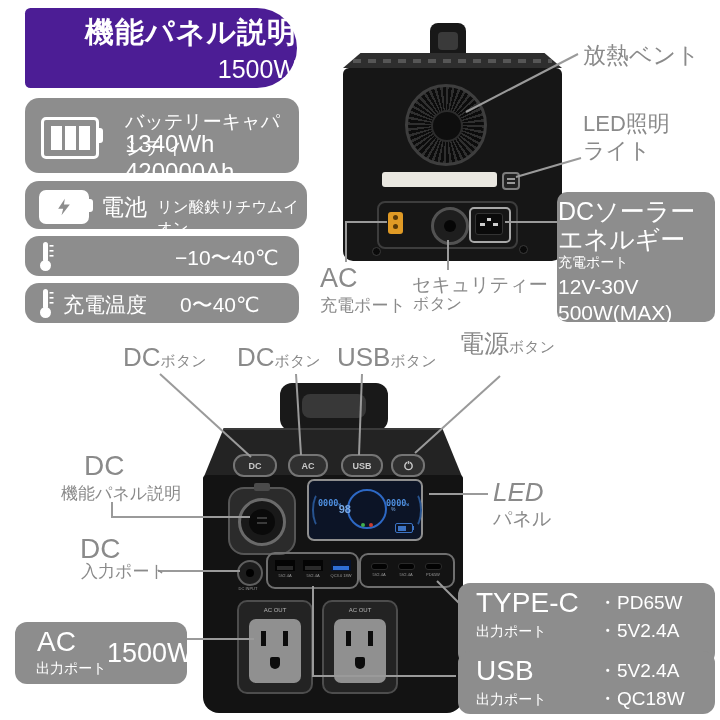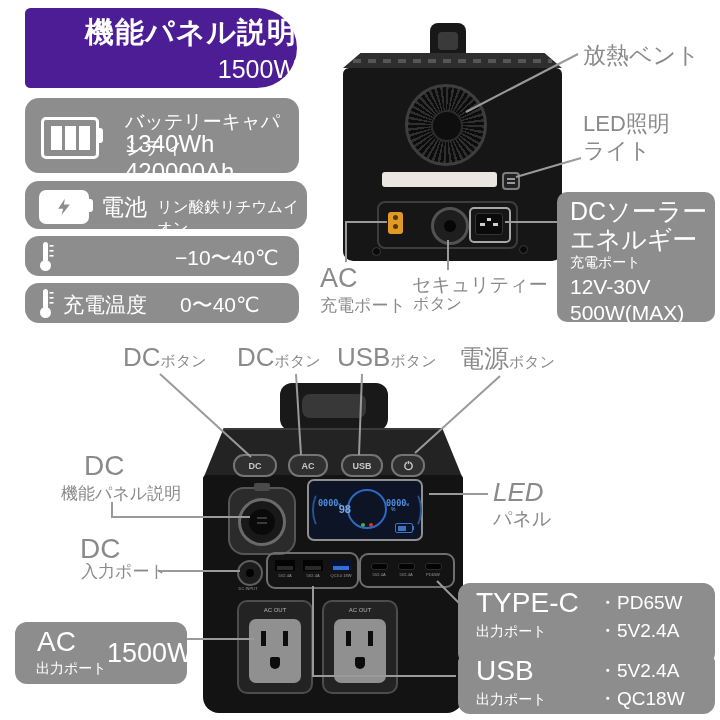--- a/index.html
+++ b/index.html
@@ -247,38 +247,38 @@
   <div class="abs glabel" style="left:583px;top:40px;font-size:23px;">放熱ベント</div>
   <div class="abs glabel" style="left:583px;top:110px;font-size:22px;line-height:27px;">
     <div>LED照明</div>
     <div>ライト</div>
   </div>
   <div class="abs glabel" style="left:320px;top:263px;font-size:27px;">AC</div>
   <div class="abs glabel" style="left:320px;top:294px;font-size:17px;">充電ポート</div>
   <div class="abs glabel" style="left:412px;top:272px;font-size:19px;">セキュリティー</div>
   <div class="abs glabel" style="left:413px;top:294px;font-size:16px;">ボタン</div>
 
-  <div class="abs ibox" style="left:557px;top:192px;width:158px;height:130px;padding-left:13px;box-sizing:border-box;border-radius:10px;">
+  <div class="abs ibox" style="left:557px;top:192px;width:158px;height:130px;padding-left:1px;box-sizing:border-box;border-radius:10px;">
     <div style="font-size:25px;line-height:28px;margin-top:5px;">DCソーラー</div>
     <div style="font-size:25px;line-height:28px;">エネルギー</div>
     <div style="font-size:14px;line-height:19px;">充電ポート</div>
     <div style="font-size:21px;line-height:26px;margin-top:2px;">12V-30V</div>
     <div style="font-size:21px;line-height:26px;">500W(MAX)</div>
   </div>
 
   <div class="abs" style="left:123px;top:342px;">
     <span class="btn-label-big">DC</span><span class="btn-label-small">ボタン</span>
   </div>
   <div class="abs" style="left:237px;top:342px;">
     <span class="btn-label-big">DC</span><span class="btn-label-small">ボタン</span>
   </div>
   <div class="abs" style="left:337px;top:342px;">
     <span class="btn-label-big">USB</span><span class="btn-label-small">ボタン</span>
   </div>
-  <div class="abs" style="left:459px;top:342px;">
+  <div class="abs" style="left:459px;top:327px;">
     <span class="btn-label-big" style="font-size:25px;">電源</span><span class="btn-label-small">ボタン</span>
   </div>
 
   <div class="abs glabel" style="left:84px;top:450px;font-size:28px;">DC</div>
   <div class="abs glabel" style="left:61px;top:482px;font-size:17px;">機能パネル説明</div>
   <div class="abs glabel" style="left:80px;top:533px;font-size:28px;">DC</div>
   <div class="abs glabel" style="left:81px;top:560px;font-size:17px;">入力ポート</div>
   <div class="abs glabel" style="left:493px;top:477px;font-size:26px;font-style:italic;">LED</div>
   <div class="abs glabel" style="left:493px;top:506px;font-size:19px;">パネル</div>
 

